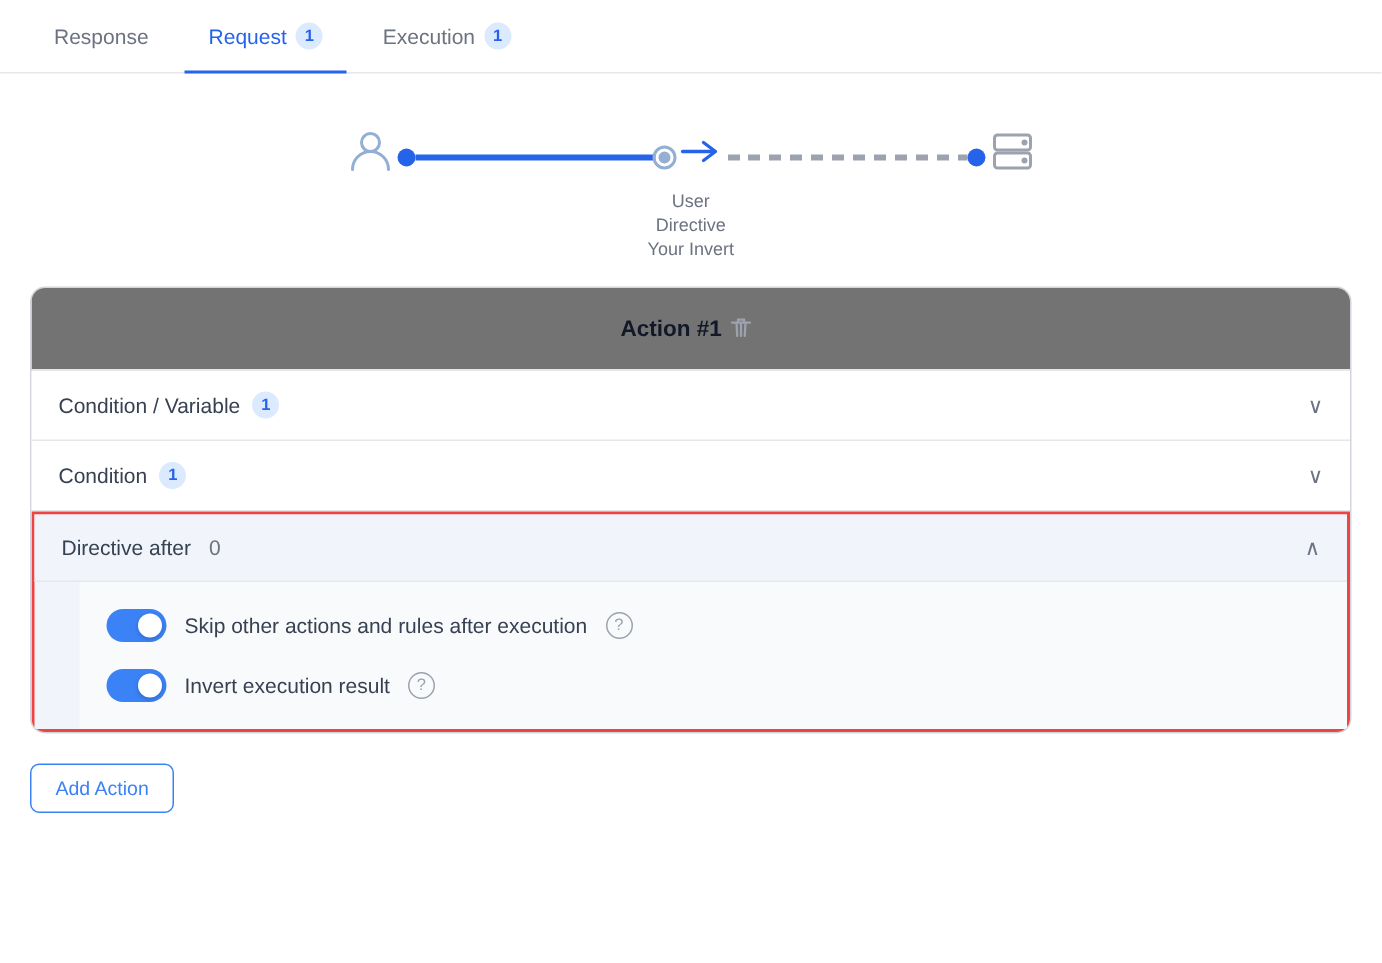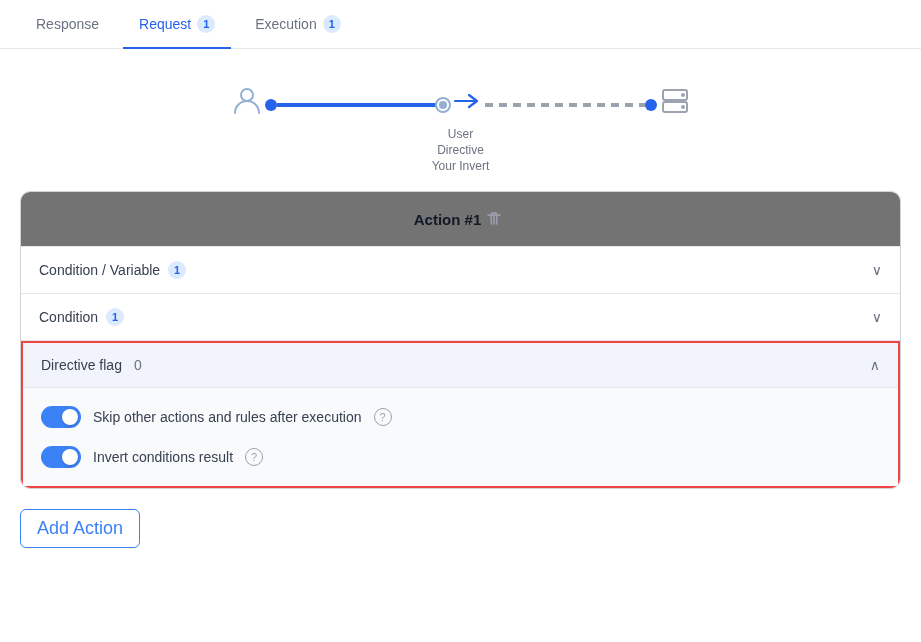--- a/index.html
+++ b/index.html
@@ -184,20 +184,21 @@
       color: #6b7280;
       font-weight: 400;
       margin-left: 4px;
     }
     .directive-body {
       padding: 18px 18px;
       background: #f8fafc;
       display: flex;
       flex-direction: column;
       gap: 18px;
+      margin-left: 30px;
     }
     .toggle-row {
       display: flex;
       align-items: center;
       gap: 12px;
     }
     .toggle-label {
       font-size: 14px;
       color: #374151;
     }
@@ -247,21 +248,21 @@
     
     .add-action-btn {
       display: inline-flex;
       align-items: flex-start;
       gap: 6px;
       border: 1px solid #3b82f6;
       background: #fff;
       color: #3b82f6;
       border-radius: 6px;
       padding: 8px 16px;
-      font-size: 18px;
+      font-size: 13px;
       font-weight: 500;
       cursor: pointer;
     }
 
     
     .pipeline-section {
       display: flex;
       align-items: flex-end;
       justify-content: center;
       gap: 0;
@@ -371,41 +372,41 @@
       <div class="accordion-label">
         <span>Condition</span>
         <span class="acc-badge">1</span>
       </div>
       <span class="chevron">∨</span>
     </div>
 
     <div class="directive-section">
       <div class="directive-header">
         <div class="directive-label">
-          <span>Directive flag</span>
+          <span>Directive after</span>
           <span class="directive-count">0</span>
         </div>
         <span class="chevron">∧</span>
       </div>
 
       <div class="directive-body">
 
         <div class="toggle-row">
           <div class="toggle on">
             <div class="toggle-knob"></div>
           </div>
           <span class="toggle-label">Skip other actions and rules after execution</span>
           <div class="help-icon">?</div>
         </div>
 
         <div class="toggle-row">
           <div class="toggle on">
             <div class="toggle-knob"></div>
           </div>
-          <span class="toggle-label">Invert conditions result</span>
+          <span class="toggle-label">Invert execution result</span>
           <div class="help-icon">?</div>
         </div>
 
       </div>
     </div>
 
   </div>
 
   <div>
     <button class="add-action-btn">

